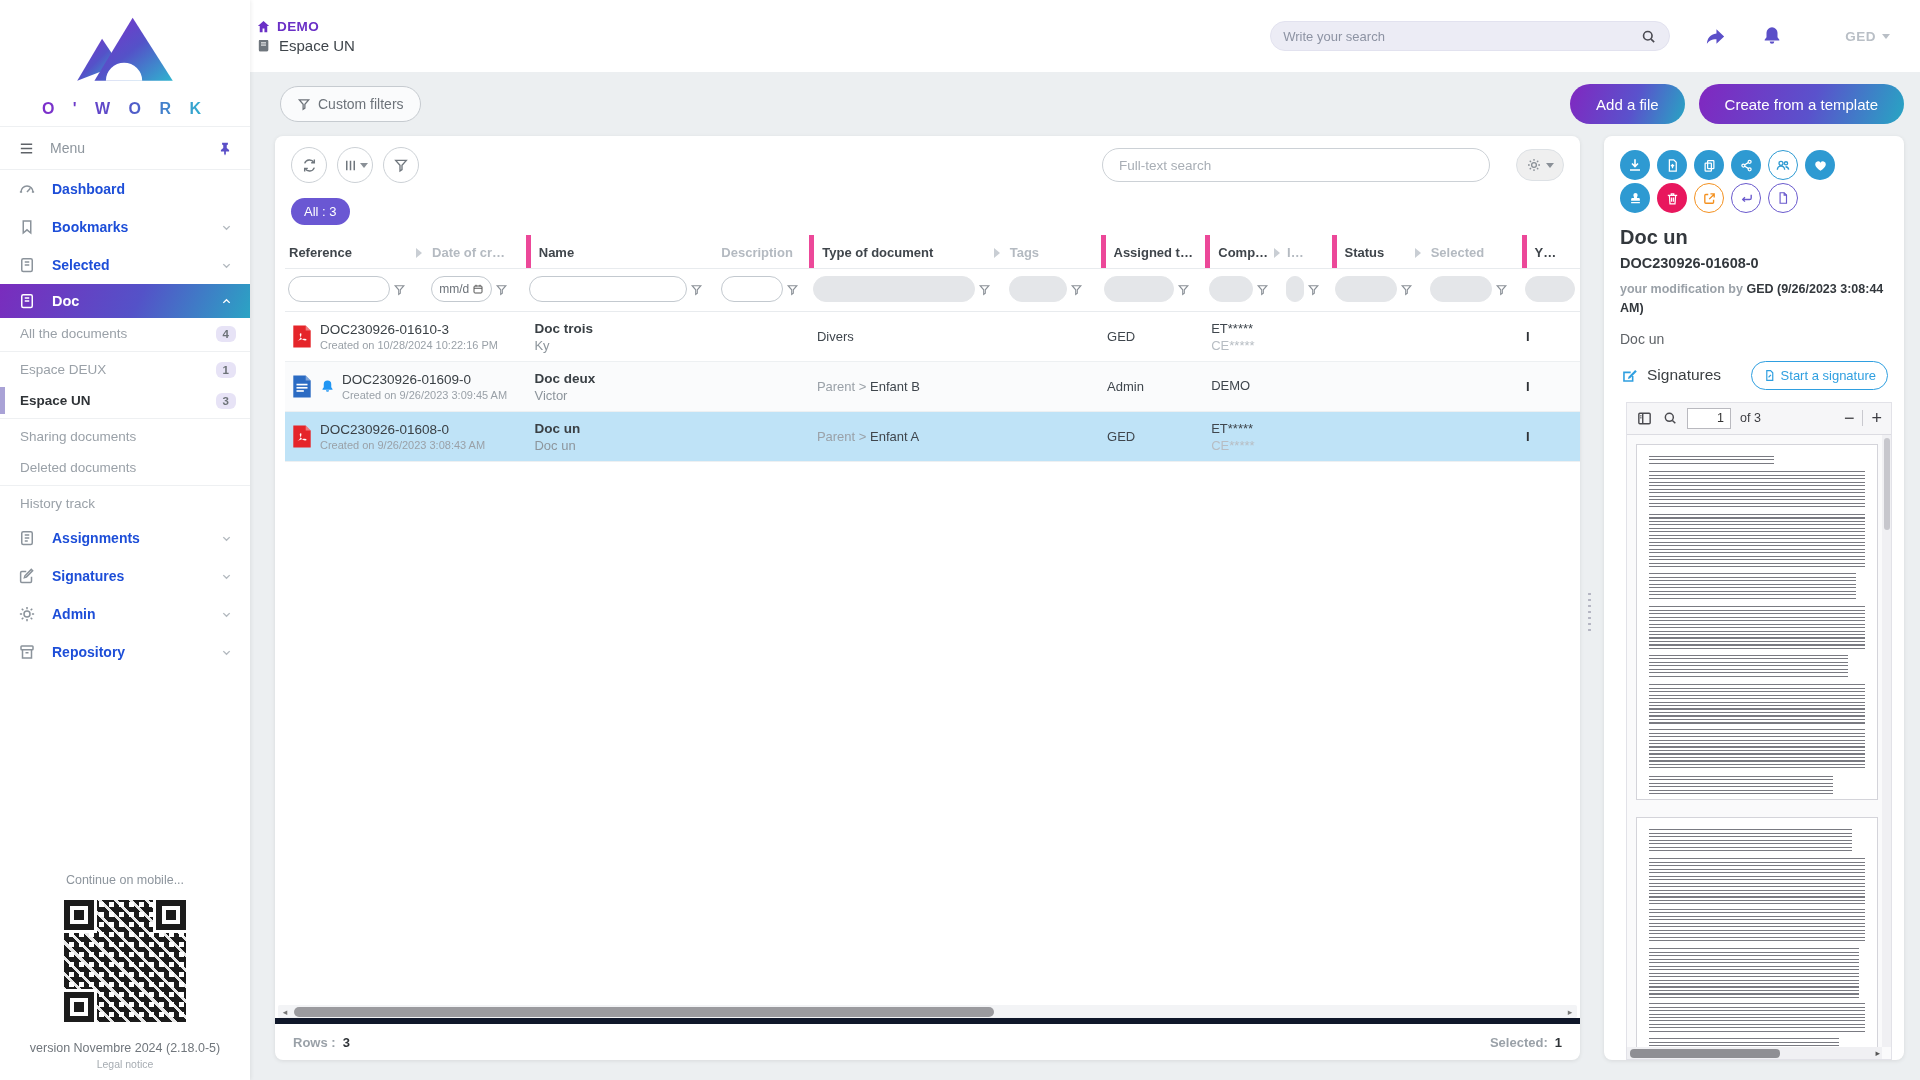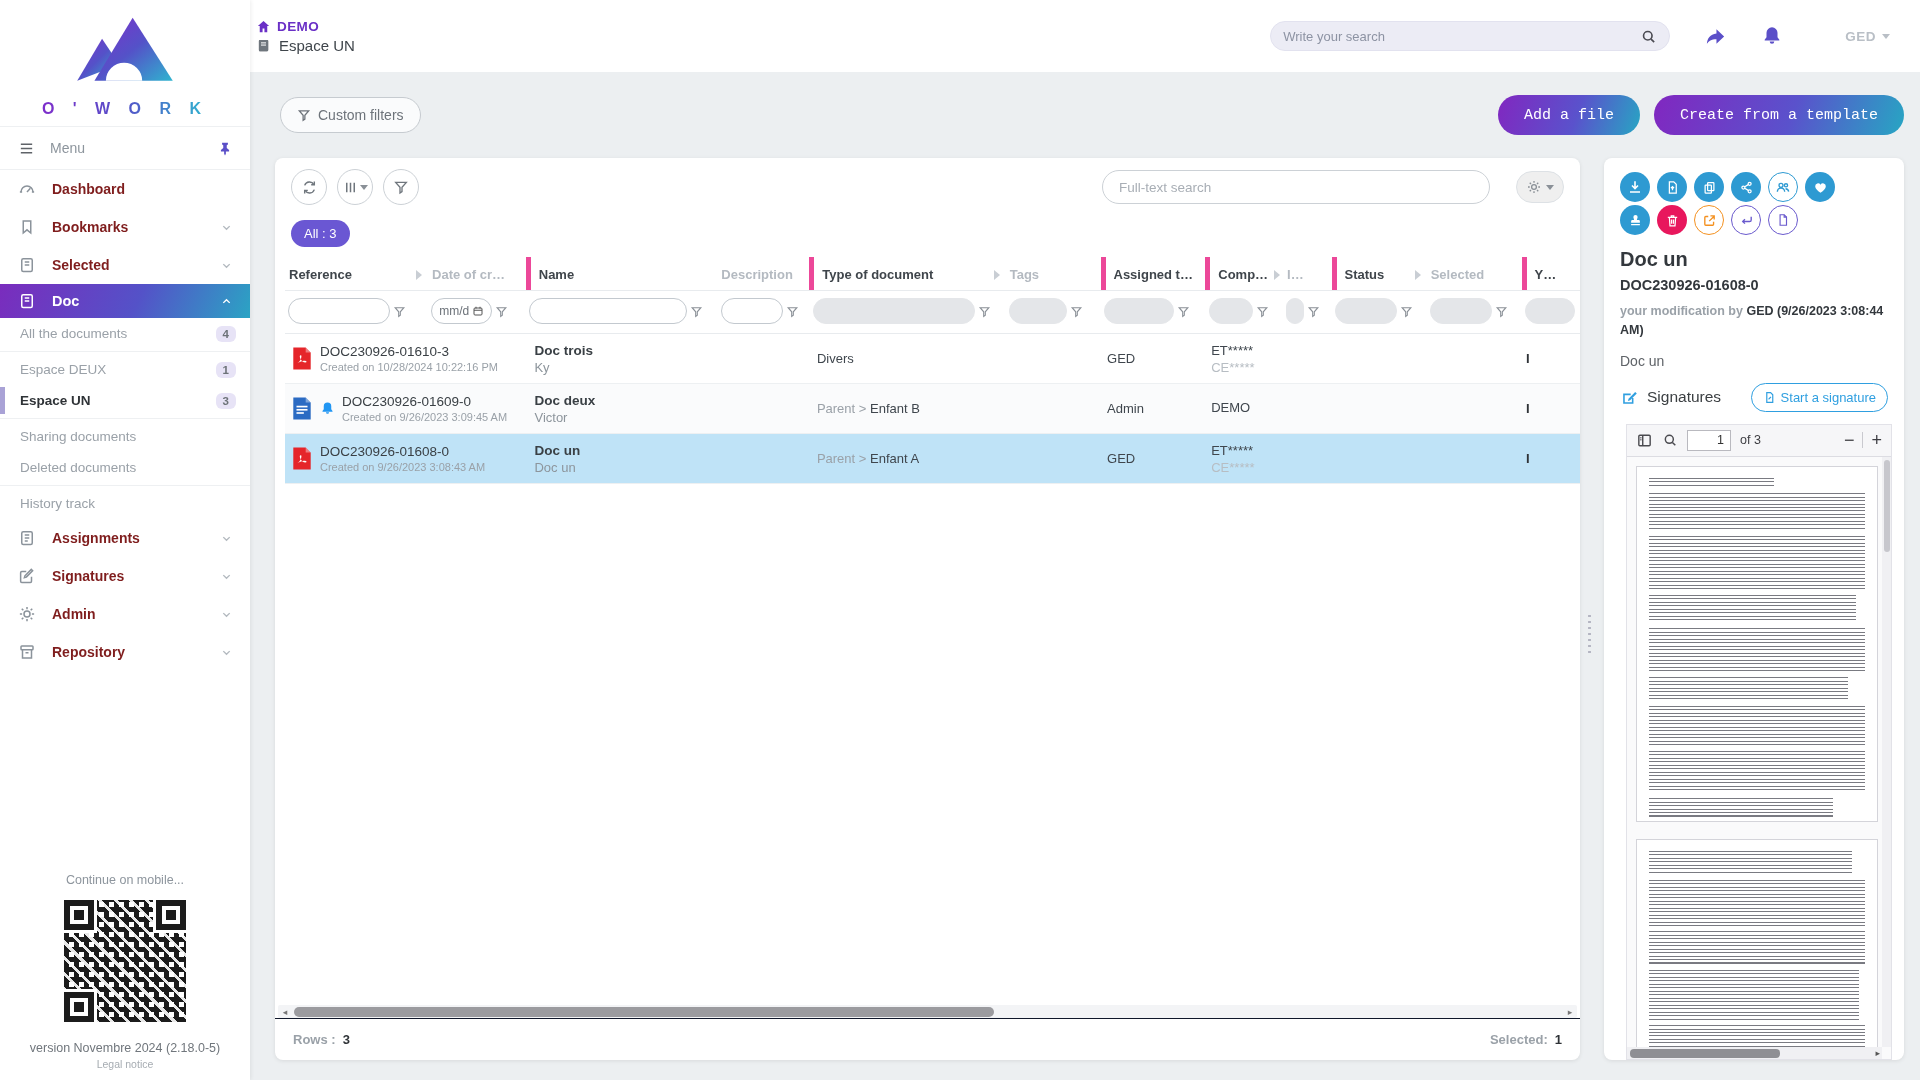--- a/index.html
+++ b/index.html
@@ -12,21 +12,21 @@
     box-shadow:1px 0 4px rgba(0,0,0,.07); z-index:5; }
   .logo-wrap { padding:12px 0 8px; display:flex; flex-direction:column; align-items:center; }
   .logo-text { font-size:16px; font-weight:bold; letter-spacing:7px; margin-top:2px;
     background:linear-gradient(90deg,#7e2ecb,#5452c8,#2fb4cf);
     -webkit-background-clip:text; background-clip:text; color:transparent; }
   .menu-row { height:44px; border-top:1px solid #eef0f2; border-bottom:1px solid #eef0f2;
     display:flex; align-items:center; padding:0 18px; }
   .menu-label { font-size:14px; color:#8d959d; margin-left:15px; }
   .pin-btn { margin-left:auto; color:#5b4fc8; display:flex; }
   .nav-item { height:38px; display:flex; align-items:center; padding:0 18px;
-    color:#7f1d1d; font-size:14px; font-weight:bold; cursor:pointer; }
+    color:#1d4ed8; font-size:14px; font-weight:bold; cursor:pointer; }
   .nav-ic { width:19px; display:flex; margin-right:15px; color:#8b939b; }
   .chev { margin-left:auto; color:#b3b9bf; display:flex; }
   .doc-banner { height:34px; background:linear-gradient(115deg,#7a2cbd 0%,#5452c8 55%,#2ba4c4 100%);
     color:#fff; display:flex; align-items:center; padding:0 18px; font-weight:bold; font-size:14.5px; }
   .doc-banner .nav-ic, .doc-banner .chev { color:#fff; }
   .sub-item { height:31px; display:flex; align-items:center; padding:0 14px 0 20px;
     font-size:13.5px; color:#9aa1a8; position:relative; cursor:pointer; }
   .sub-item.active { color:#2f3337; font-weight:bold; }
   .sub-item.active::before { content:""; position:absolute; left:0; top:2px; bottom:2px;
     width:5px; background:#a9a2d6; }
@@ -61,25 +61,25 @@
   .search-pill input { flex:1; border:none; background:transparent; outline:none;
     font-size:13px; color:#4a4f57; font-family:"Liberation Sans",sans-serif; }
   .search-pill input::placeholder { color:#8d93a3; }
   .mag { color:#4a4a52; display:flex; }
   .tb-ic { color:#5b4fc8; display:flex; margin-left:34px; cursor:pointer; }
   .user-chip { margin-left:62px; display:flex; align-items:center; gap:6px;
     color:#b9bfc6; font-size:13.5px; font-weight:bold; letter-spacing:.5px; cursor:pointer; }
   .caret-d { width:0; height:0; border-left:4.5px solid transparent; border-right:4.5px solid transparent;
     border-top:5px solid #b9bfc6; }
 
-  .actionsbar { height:86px; display:flex; align-items:center; padding:0 16px 0 30px; }
+  .actionsbar { height:64px; display:flex; align-items:center; padding:0 16px 0 30px; }
   .cf-btn { height:36px; border:1px solid #c6cbd0; border-radius:18px; background:#fafbfc;
     color:#6d737a; font-size:14px; display:flex; align-items:center; gap:7px; padding:0 16px; cursor:pointer; }
   .grad-btn { height:40px; border:none; border-radius:20px; color:#fff; font-size:15px;
-    font-family:Liberation Mono, monospace; padding:0 26px; cursor:pointer;
+    font-family:Liberation Sans, sans-serif; padding:0 26px; cursor:pointer;
     background:linear-gradient(110deg,#8127c0 0%,#5a52cc 55%,#27a6c3 100%); }
   .btns-right { margin-left:auto; display:flex; gap:14px; }
 
   .content { flex:1; display:flex; padding:0 16px 20px 25px; gap:24px; position:relative; min-height:0; }
 
   
   .table-card { width:1305px; background:#fff; border-radius:8px;
     box-shadow:0 1px 4px rgba(0,0,0,.09); display:flex; flex-direction:column; min-height:0; }
   .tbl-toolbar { height:58px; display:flex; align-items:center; padding:0 16px; gap:10px; }
   .circ-btn { width:36px; height:36px; border:1px solid #ccd1d6; border-radius:50%;
@@ -128,21 +128,21 @@
   .asg { color:#3f464d; }
   .co1 { color:#3f464d; } .co2 { color:#b7bdc3; }
   .edge { font-weight:bold; color:#2f3337; }
   .tbl-spacer { flex:1; }
   .hscroll { height:13px; margin:0 3px; background:#f3f4f6; position:relative; border-radius:2px; }
   .hs-thumb { position:absolute; left:16px; top:1.5px; height:10px; width:700px;
     background:#9b9b9f; border-radius:5px; cursor:pointer; }
   .hs-arr { position:absolute; top:2px; font-size:9px; color:#777; width:12px; text-align:center;
     line-height:10px; cursor:pointer; }
   .hs-arr.l { left:1px; } .hs-arr.r { right:1px; }
-  .tfooter { height:42px; border-top:1px solid #0f172a; display:flex; align-items:center;
+  .tfooter { height:42px; border-top:6px solid #0f172a; display:flex; align-items:center;
     padding:0 18px; font-size:13px; }
   .flabel { color:#9aa1a8; font-weight:bold; }
   .fval { color:#2f3337; font-weight:bold; margin-left:7px; }
   .resize-dots { position:absolute; left:1337px; top:455px; width:5px; height:42px;
     background:radial-gradient(circle,#b4b5c2 1.1px,transparent 1.4px);
     background-size:5px 6px; cursor:col-resize; }
 
   
   .detail-card { width:300px; background:#fff; border-radius:8px; box-shadow:0 1px 4px rgba(0,0,0,.09);
     padding:14px 16px 0; display:flex; flex-direction:column; overflow:hidden; }

